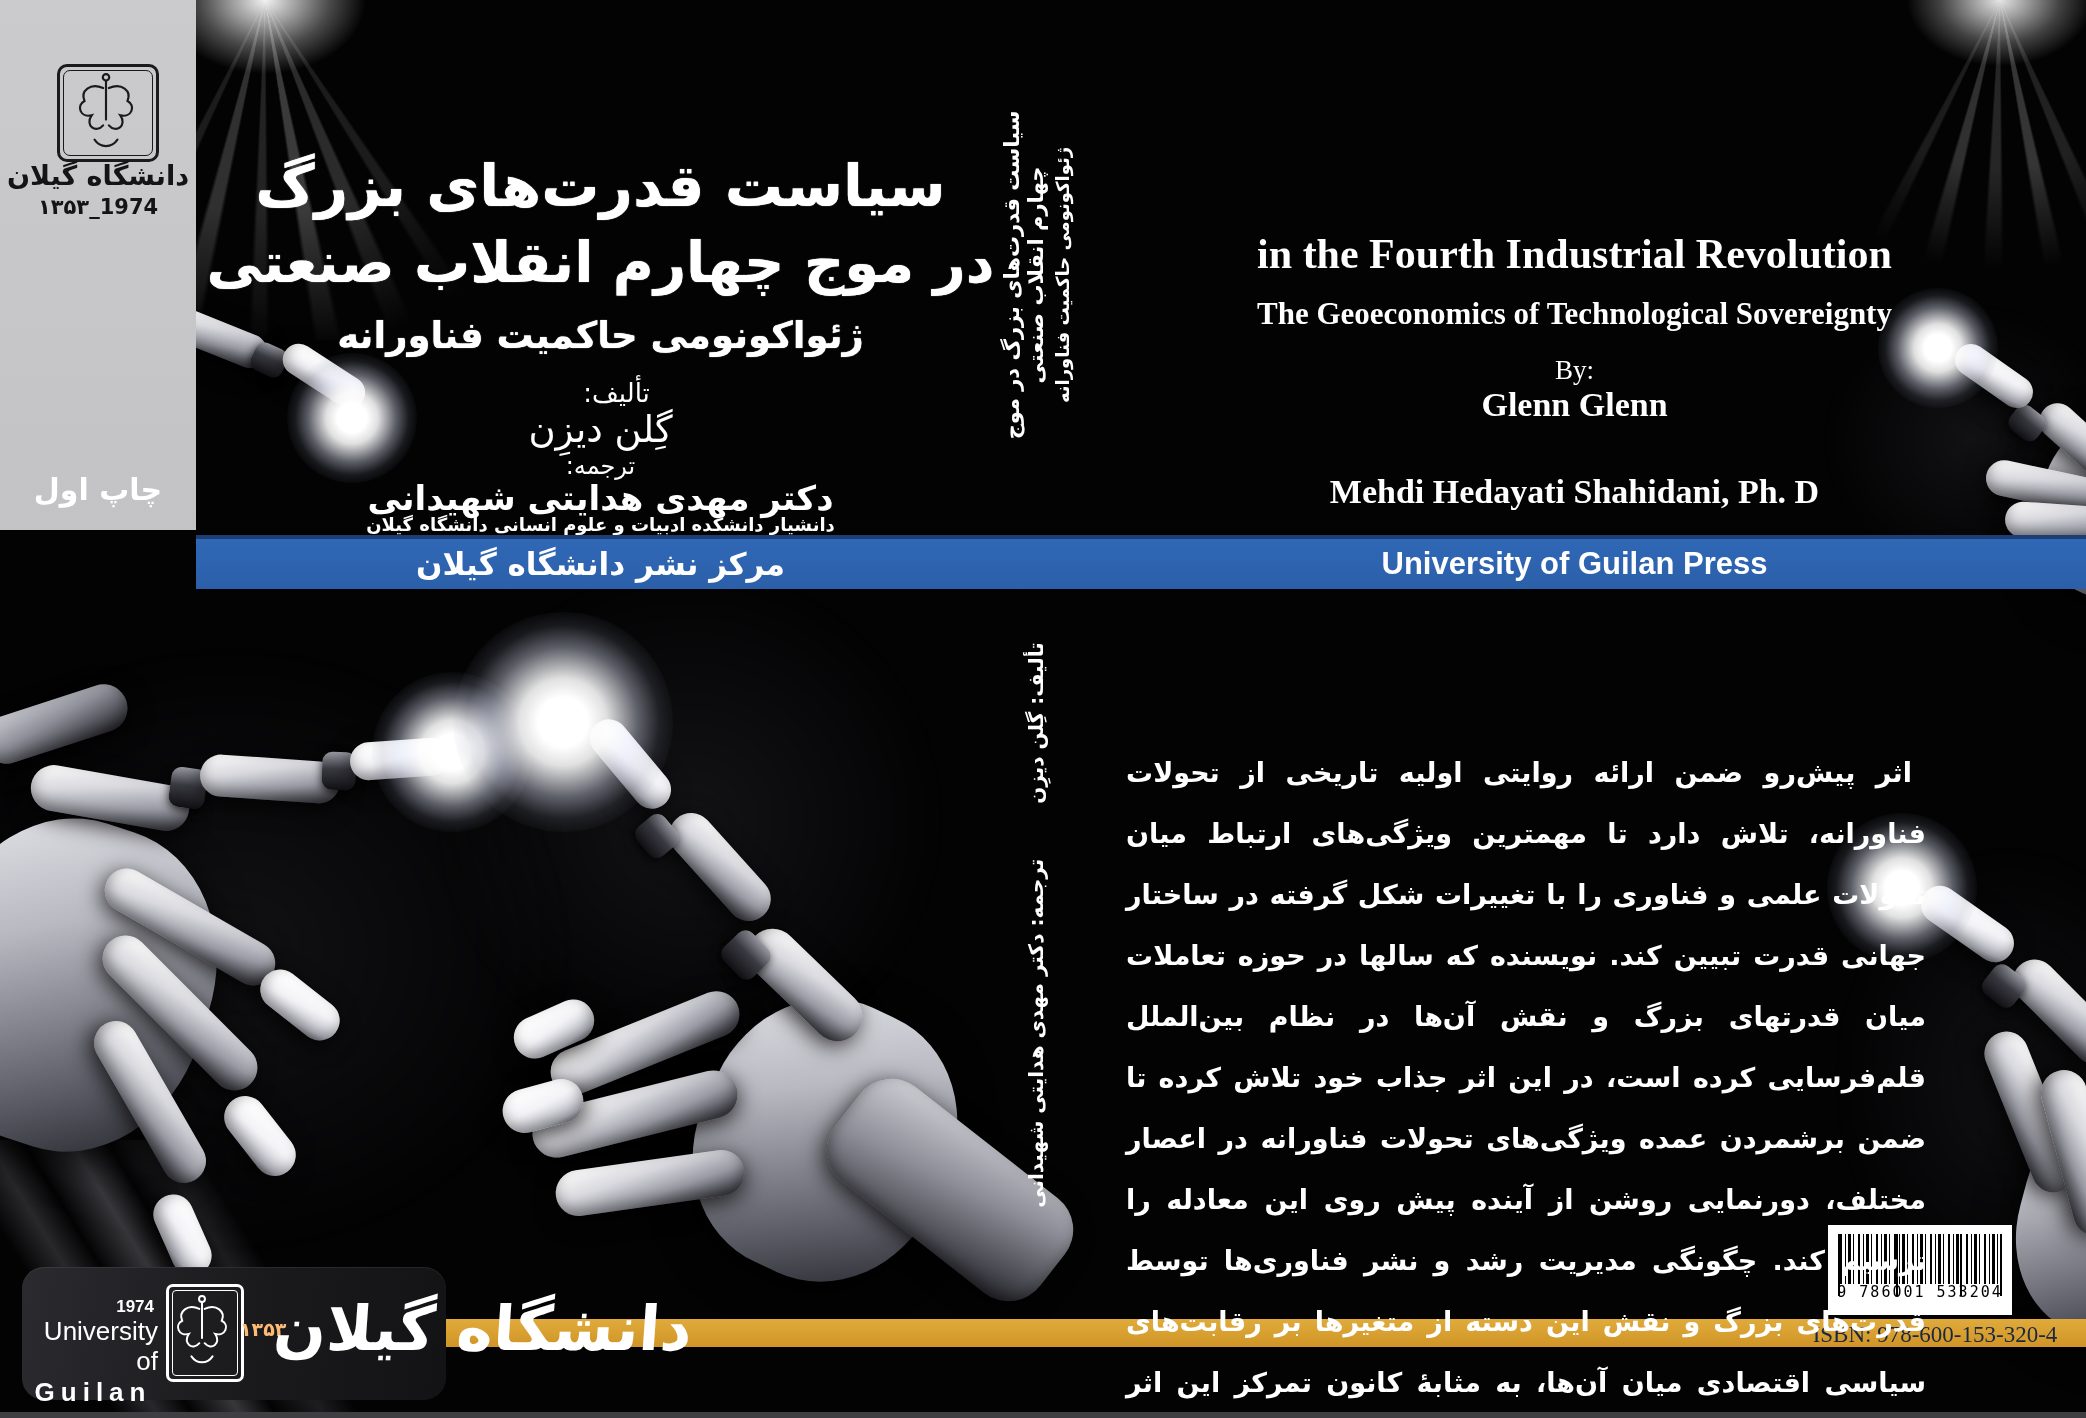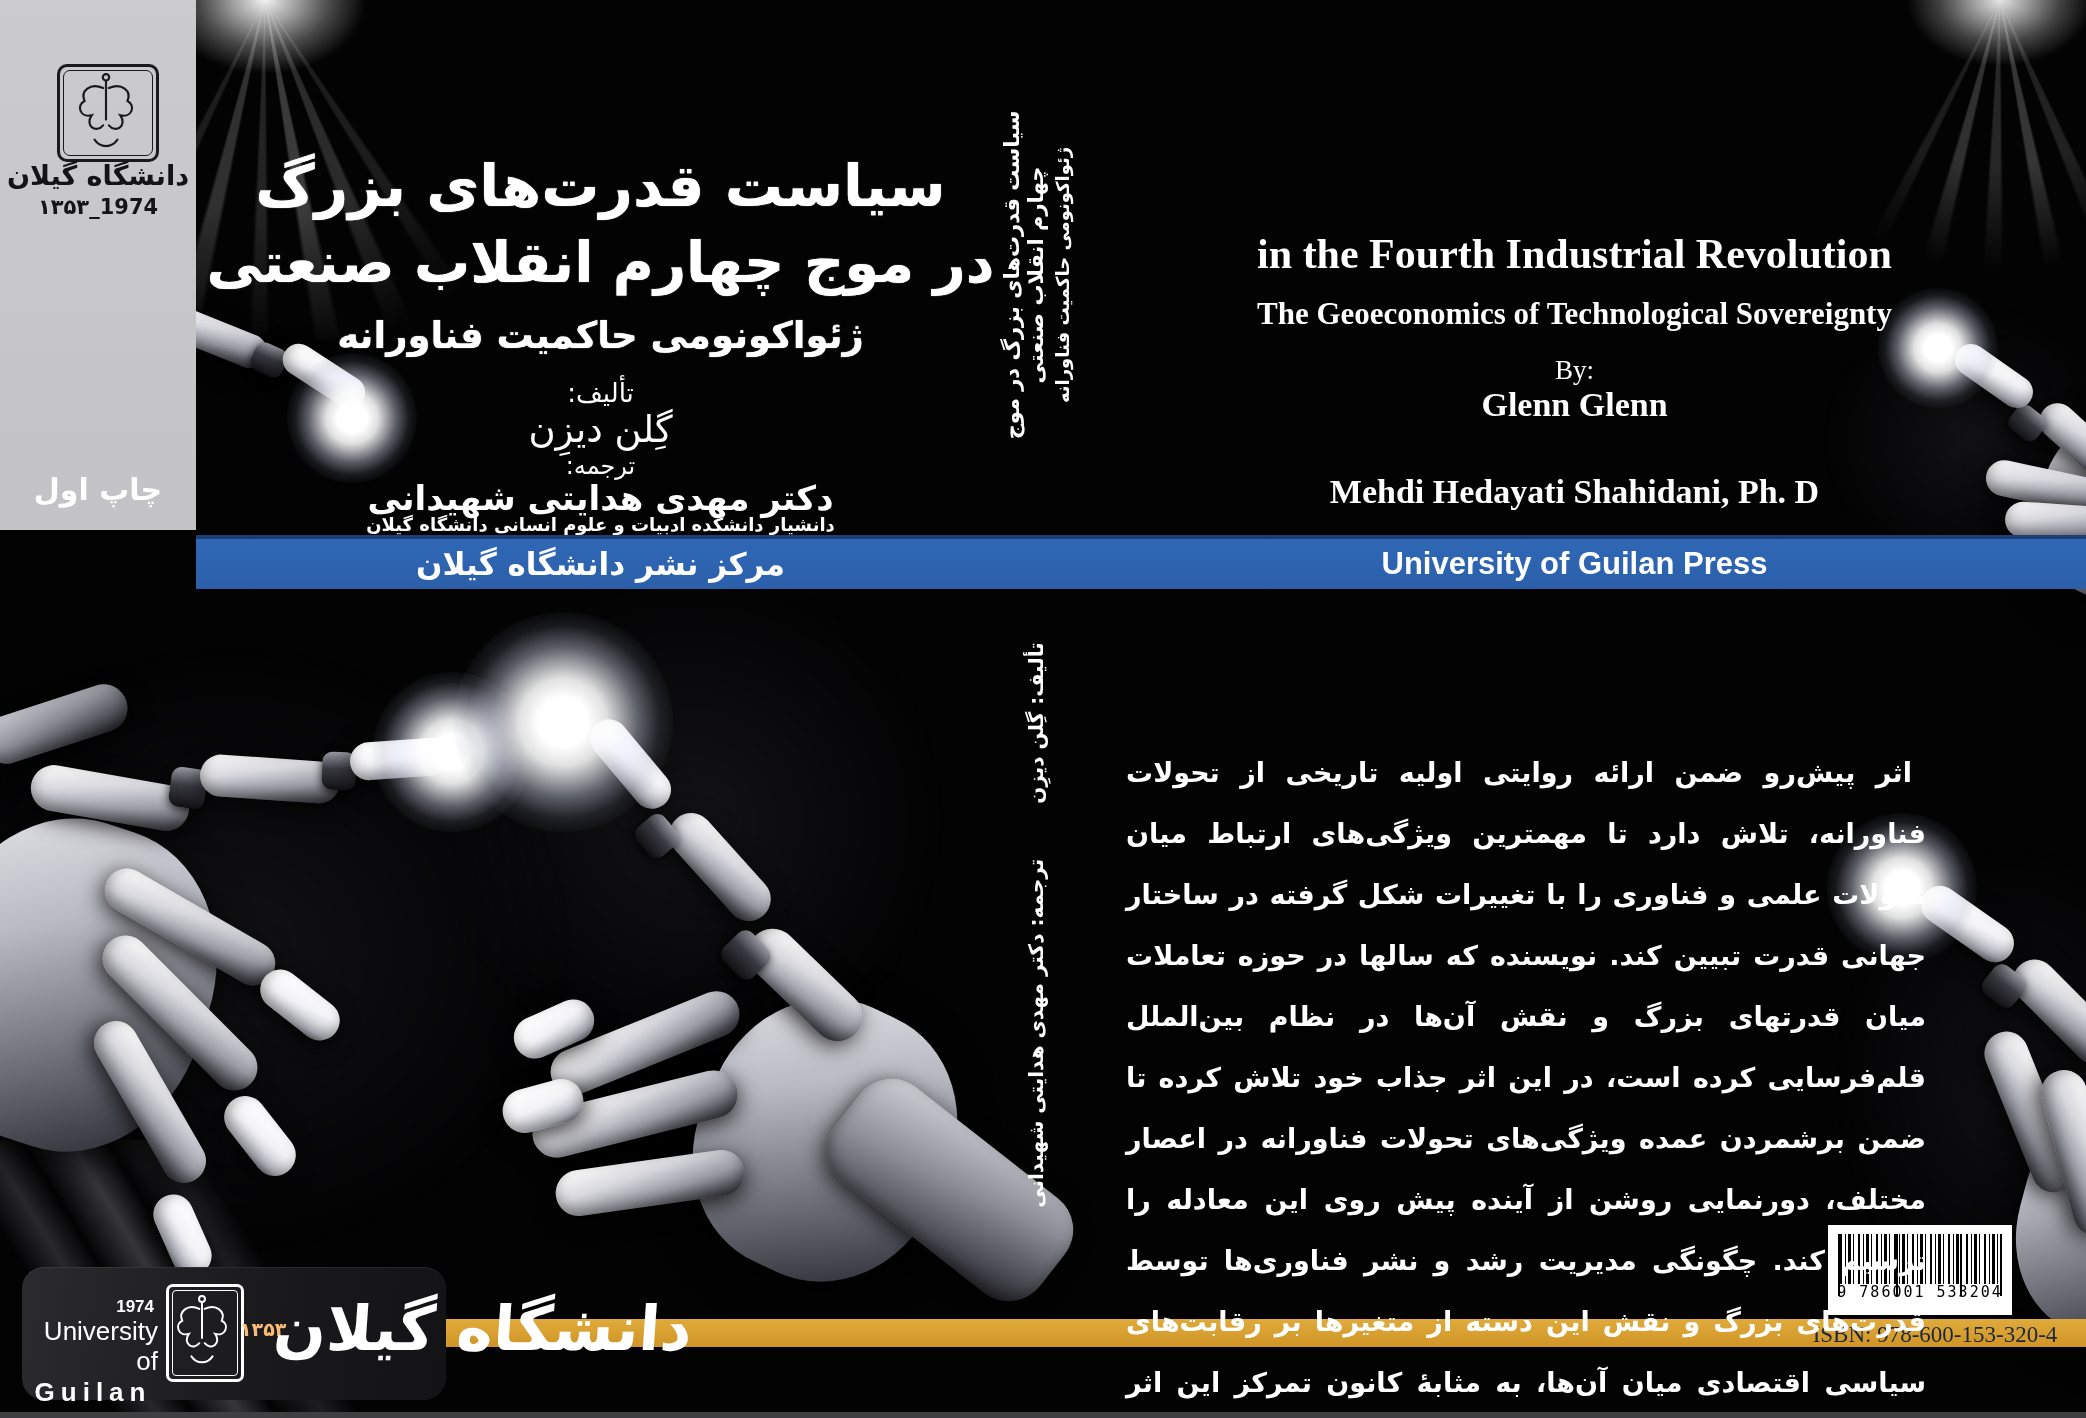--- a/index.html
+++ b/index.html
@@ -64,21 +64,21 @@
   .logo-years{position:absolute;left:0;top:195px;width:196px;text-align:center;color:#141414;
     font-size:21px;font-weight:700;direction:ltr;}
   .edition{position:absolute;left:0;top:472px;width:196px;text-align:center;color:#fff;
     font-size:30px;font-weight:600;}
 
   
   .fa-center{left:196px;width:809px;text-align:center;direction:rtl;color:#fff;}
   .fa-t1{top:152px;font-size:58px;font-weight:700;text-shadow:0 0 1px #fff;}
   .fa-t2{top:230px;font-size:56px;font-weight:700;text-shadow:0 0 1px #fff;}
   .fa-t3{top:314px;font-size:37px;font-weight:700;text-shadow:0 0 1px #fff;}
-  .fa-lab1{top:378px;font-size:26px;font-weight:500;}
+  .fa-lab1{top:378px;font-size:26px;font-weight:500;padding-left:16px;}
   .fa-auth{top:408px;font-size:37px;font-weight:400;}
   .fa-lab2{top:452px;font-size:24px;font-weight:500;}
   .fa-trans{top:478px;font-size:34px;font-weight:700;}
   .fa-aff{top:514px;font-size:18px;font-weight:700;}
 
   
   .band{left:196px;top:535px;width:1890px;height:54px;background:linear-gradient(180deg,#3068b6,#2b5fa9);
     border-top:4px solid #1d3e74;box-sizing:border-box;z-index:20;}
   .band-label{position:absolute;top:0;height:50px;display:flex;align-items:center;justify-content:center;
     color:#fff;font-weight:700;}

